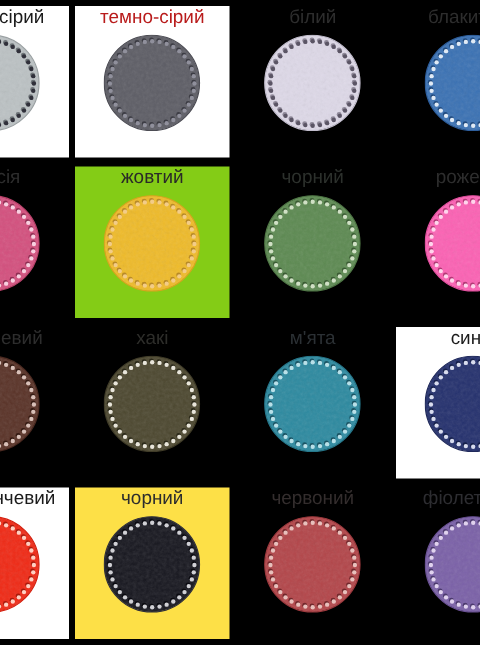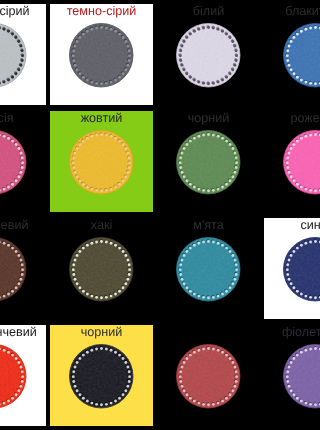--- a/index.html
+++ b/index.html
@@ -1309,20 +1309,21 @@
             <circle cx="17.92" cy="7.42" r="1.62" fill="#0a0a10"></circle>
             <circle cx="18.37" cy="8.27" r="1.45" fill="#d0d0d5"></circle>
             <circle cx="22.37" cy="5.35" r="1.62" fill="#0a0a10"></circle>
             <circle cx="22.82" cy="6.20" r="1.45" fill="#d0d0d5"></circle>
             <circle cx="27.11" cy="4.08" r="1.62" fill="#0a0a10"></circle>
             <circle cx="27.56" cy="4.93" r="1.45" fill="#d0d0d5"></circle>
           </g>
         </svg></div>
     </div>
     <div class="cell" style="left: 157px; top: 325px; width: 103px; height: 101px; background: rgb(0, 0, 0);">
+      <div class="label" style="top: 0.8px; color: rgb(51, 45, 45);">червоний</div>
       <div class="discwrap" style="left: 19.25px; top: 19px;"><svg width="64.5" height="64.5" viewBox="0 0 64.5 64.5">
           <defs>
             <filter id="tx14" x="-10%" y="-10%" width="120%" height="120%">
               <feTurbulence type="fractalNoise" baseFrequency="0.45" numOctaves="4" seed="195" result="n"></feTurbulence>
               <feColorMatrix in="n" type="saturate" values="0" result="gs"></feColorMatrix>
               <feComponentTransfer in="gs" result="ct">
                 <feFuncA type="table" tableValues="0 0.9"></feFuncA>
               </feComponentTransfer>
             </filter>
             <clipPath id="ctx14">

